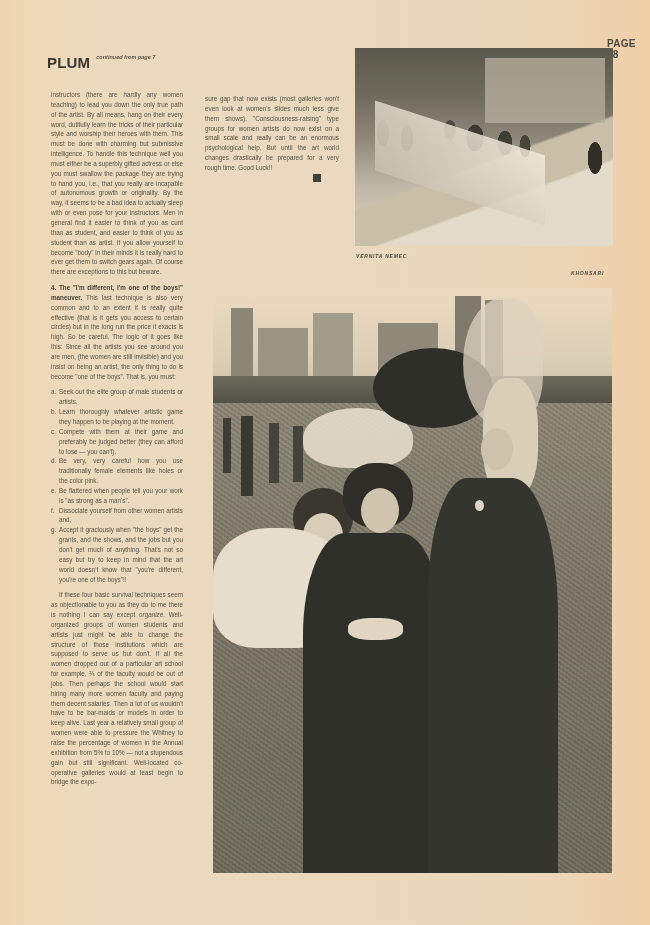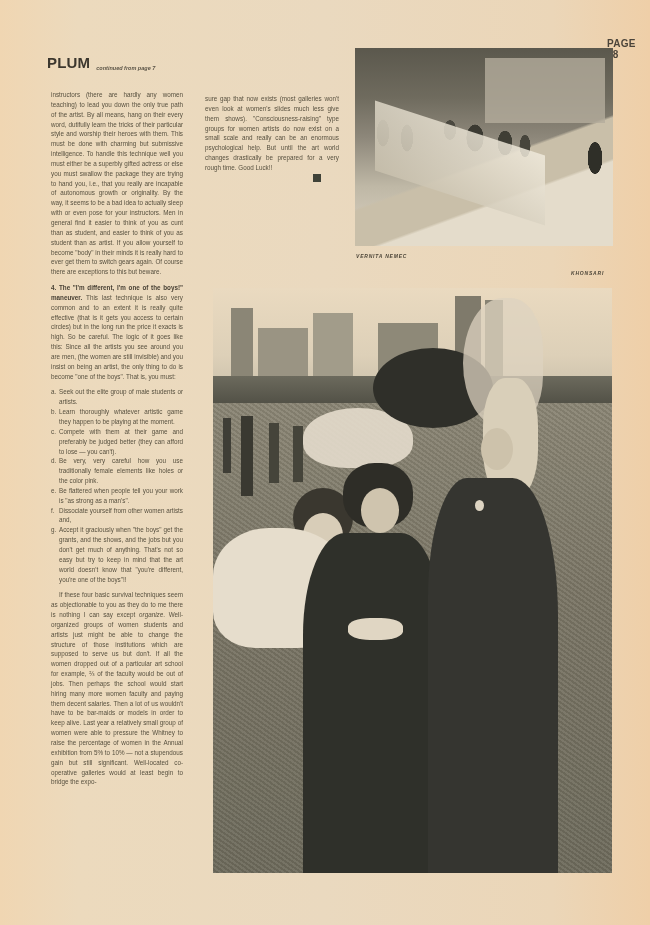--- a/index.html
+++ b/index.html
@@ -7,21 +7,21 @@
     width:650px; height:925px; position:relative; overflow:hidden;
     background: linear-gradient(90deg, #f0d6b2 0%, #ecdabd 12%, #ead9bf 50%, #ebd6b8 85%, #efcfa8 100%);
     font-family: "Liberation Sans", sans-serif;
     color:#4a4336;
   }
   .page-num {
     position:absolute; left:607px; top:38px;
     font-family:"Liberation Sans", sans-serif; font-weight:bold; font-size:10px; letter-spacing:0.3px;
     color:#4b443a;
   }
-  .masthead { position:absolute; left:47px; top:54px; display:flex; align-items:flex-end; gap:6px; }
+  .masthead { position:absolute; left:47px; top:54px; display:flex; align-items:flex-start; gap:6px; }
   .masthead .title { font-family:"Liberation Sans", sans-serif; font-weight:bold; font-size:15px; color:#3c372e; letter-spacing:0.2px; }
   .masthead .sub { font-family:"Liberation Sans", sans-serif; font-style:italic; font-weight:bold; font-size:5.5px; color:#5b5447; }
   .col {
     position:absolute; font-size:6.3px; line-height:9.85px; text-align:justify; color:#57503f;
   }
   .col p { margin:0; }
   .col .gap { height:6px; }
   .col b { color:#463f33; }
   .col1 { left:51px; top:90px; width:132px; }
   .col2 { left:205px; top:94px; width:134px; }

